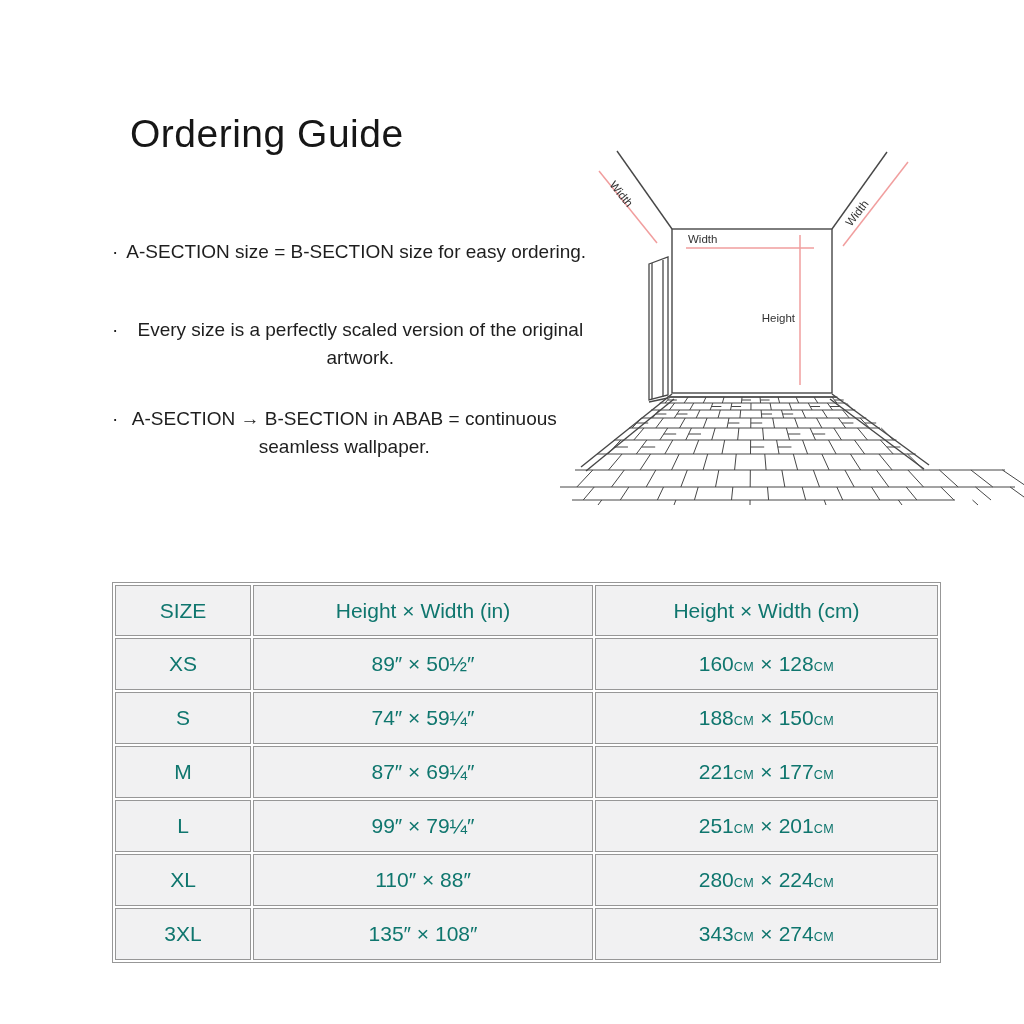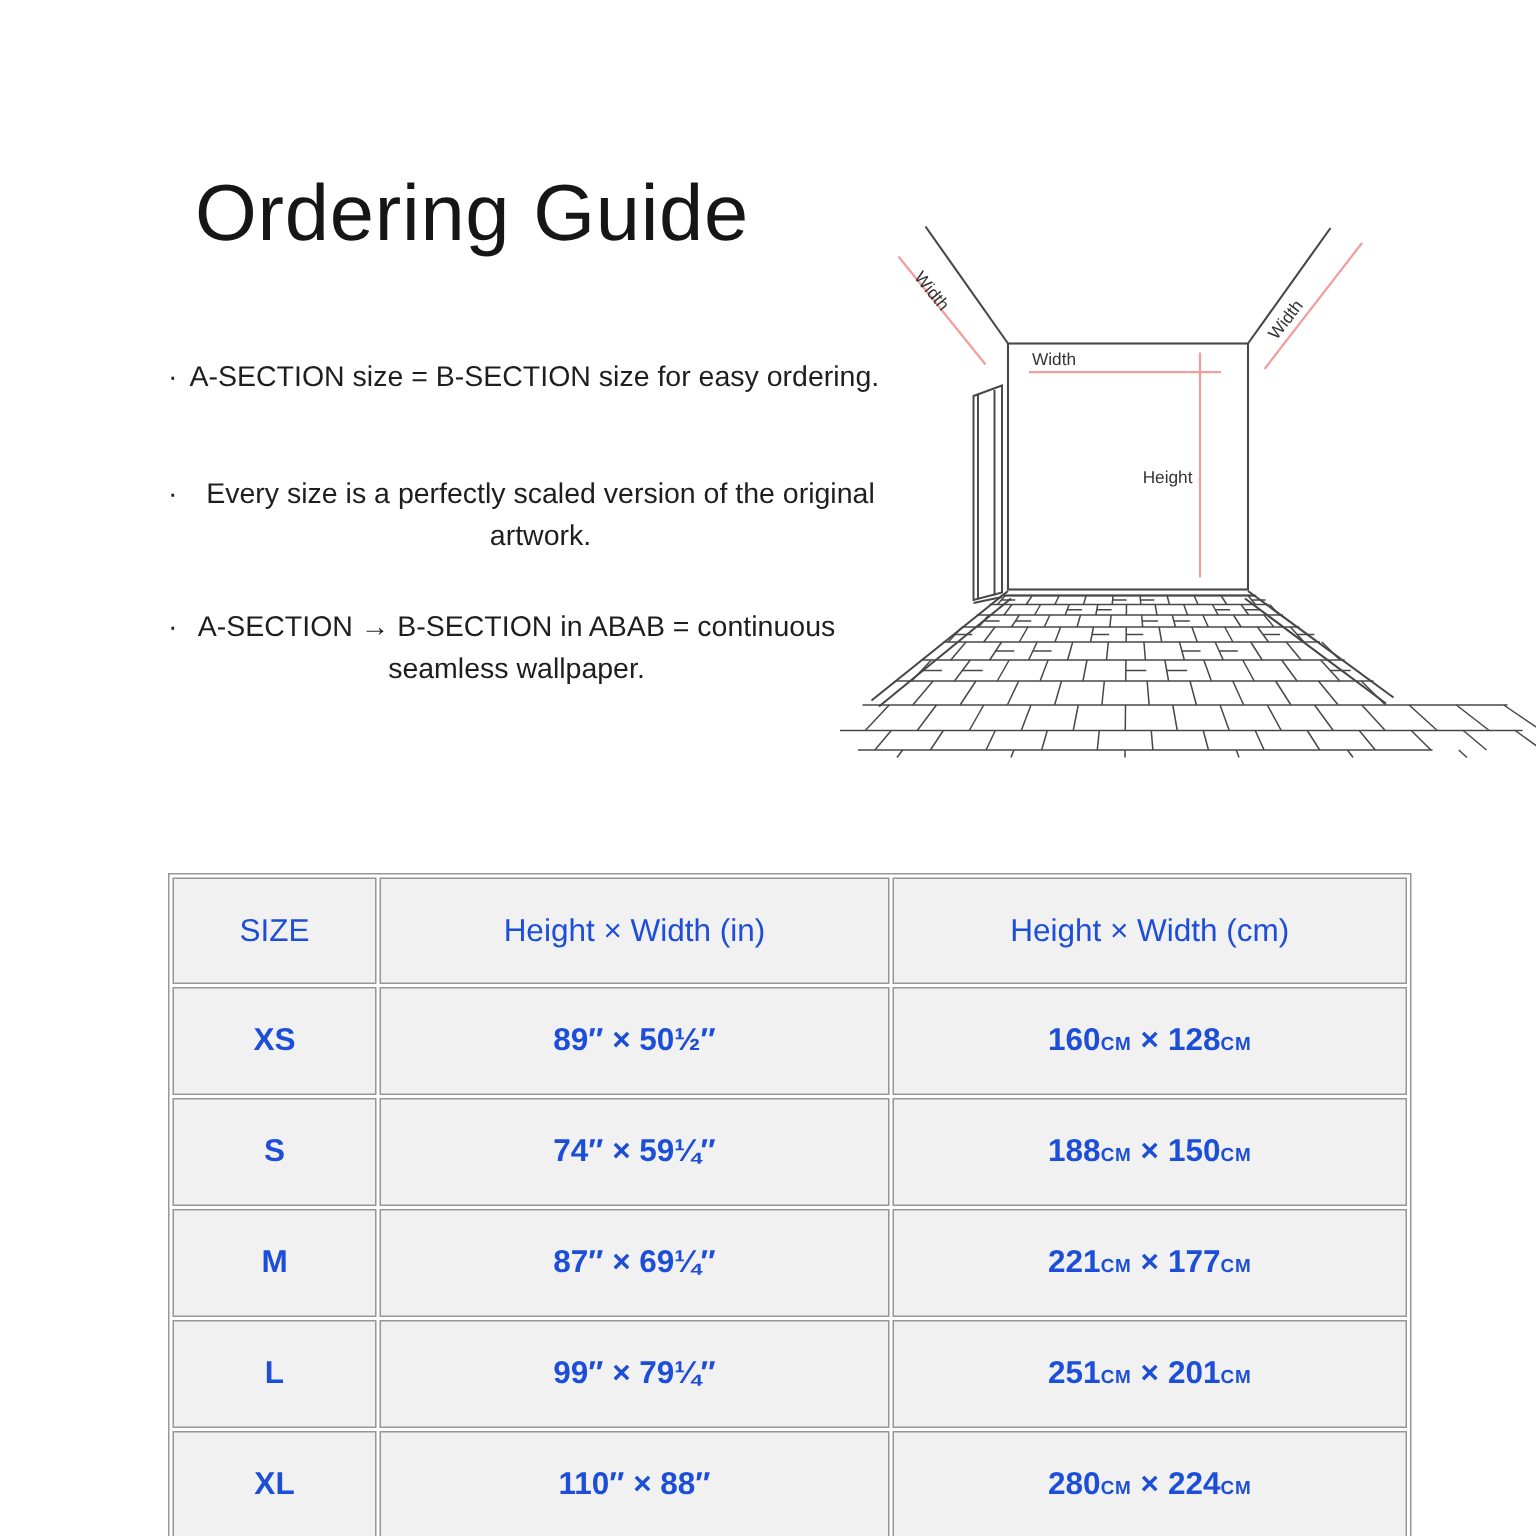--- a/index.html
+++ b/index.html
@@ -2,21 +2,21 @@
 <html><head>
 <meta charset="utf-8">
 <style>
   html,body{margin:0;padding:0;}
   body{
     width:1024px;height:1024px;position:relative;background:#ffffff;
     font-family:"Liberation Sans", sans-serif;color:#1e1e1e;overflow:hidden;
   }
   .page-title{
     position:absolute;left:130px;top:112px;
-    font-size:53px;font-weight:400;letter-spacing:0.5px;color:#161616;
+    font-size:39px;font-weight:400;letter-spacing:0.5px;color:#161616;
   }
   .bullets{position:absolute;left:112px;top:238px;}
   .bullet{display:flex;align-items:flex-start;position:absolute;left:0;}
   .bullet .marker{font-size:19px;line-height:1.45;margin-right:8px;color:#1e1e1e;}
   .bullet .btext{font-size:19px;line-height:1.45;color:#1e1e1e;}
   .bullet-1{top:0;}
   .bullet-1 .btext{width:520px;}
   .bullet-2{top:78px;}
   .bullet-2 .btext{width:468px;text-align:center;}
   .bullet-3{top:167px;}
@@ -26,24 +26,24 @@
 
   table.sizes{
     position:absolute;left:112px;top:582px;width:823px;
     border-collapse:separate;border-spacing:2px;
     background:#ffffff;border:1px solid #979797;
     table-layout:fixed;
   }
   table.sizes td,table.sizes th{
     border:1px solid #979797;background:#f1f1f2;
     text-align:center;vertical-align:middle;
-    font-weight:400;color:#1d4ed8;padding:14px;
+    font-weight:400;color:#0f766e;padding:4px;
   }
   table.sizes th{height:41px;font-size:21px;}
-  table.sizes td{height:42px;font-size:21px;font-weight:bold;}
+  table.sizes td{height:42px;font-size:21px;}
   col.c-size{width:136px;}
   col.c-in{width:340px;}
   col.c-cm{width:343px;}
   .u{font-size:0.6em;text-transform:uppercase;letter-spacing:0.5px;}
   .mul{margin:0 6px;}
 </style>
 </head>
 <body>
 
 <div class="page-title">Ordering Guide</div>
@@ -274,14 +274,19 @@
   <tr>
     <td>L</td>
     <td>99″ × 79¼″</td>
     <td><span>251</span><span class="u">cm</span><span class="mul">×</span><span>201</span><span class="u">cm</span></td>
   </tr>
   <tr>
     <td>XL</td>
     <td>110″ × 88″</td>
     <td><span>280</span><span class="u">cm</span><span class="mul">×</span><span>224</span><span class="u">cm</span></td>
   </tr>
+  <tr>
+    <td>3XL</td>
+    <td>135″ × 108″</td>
+    <td><span>343</span><span class="u">cm</span><span class="mul">×</span><span>274</span><span class="u">cm</span></td>
+  </tr>
 </tbody>
   </table>
 
 </body></html>

